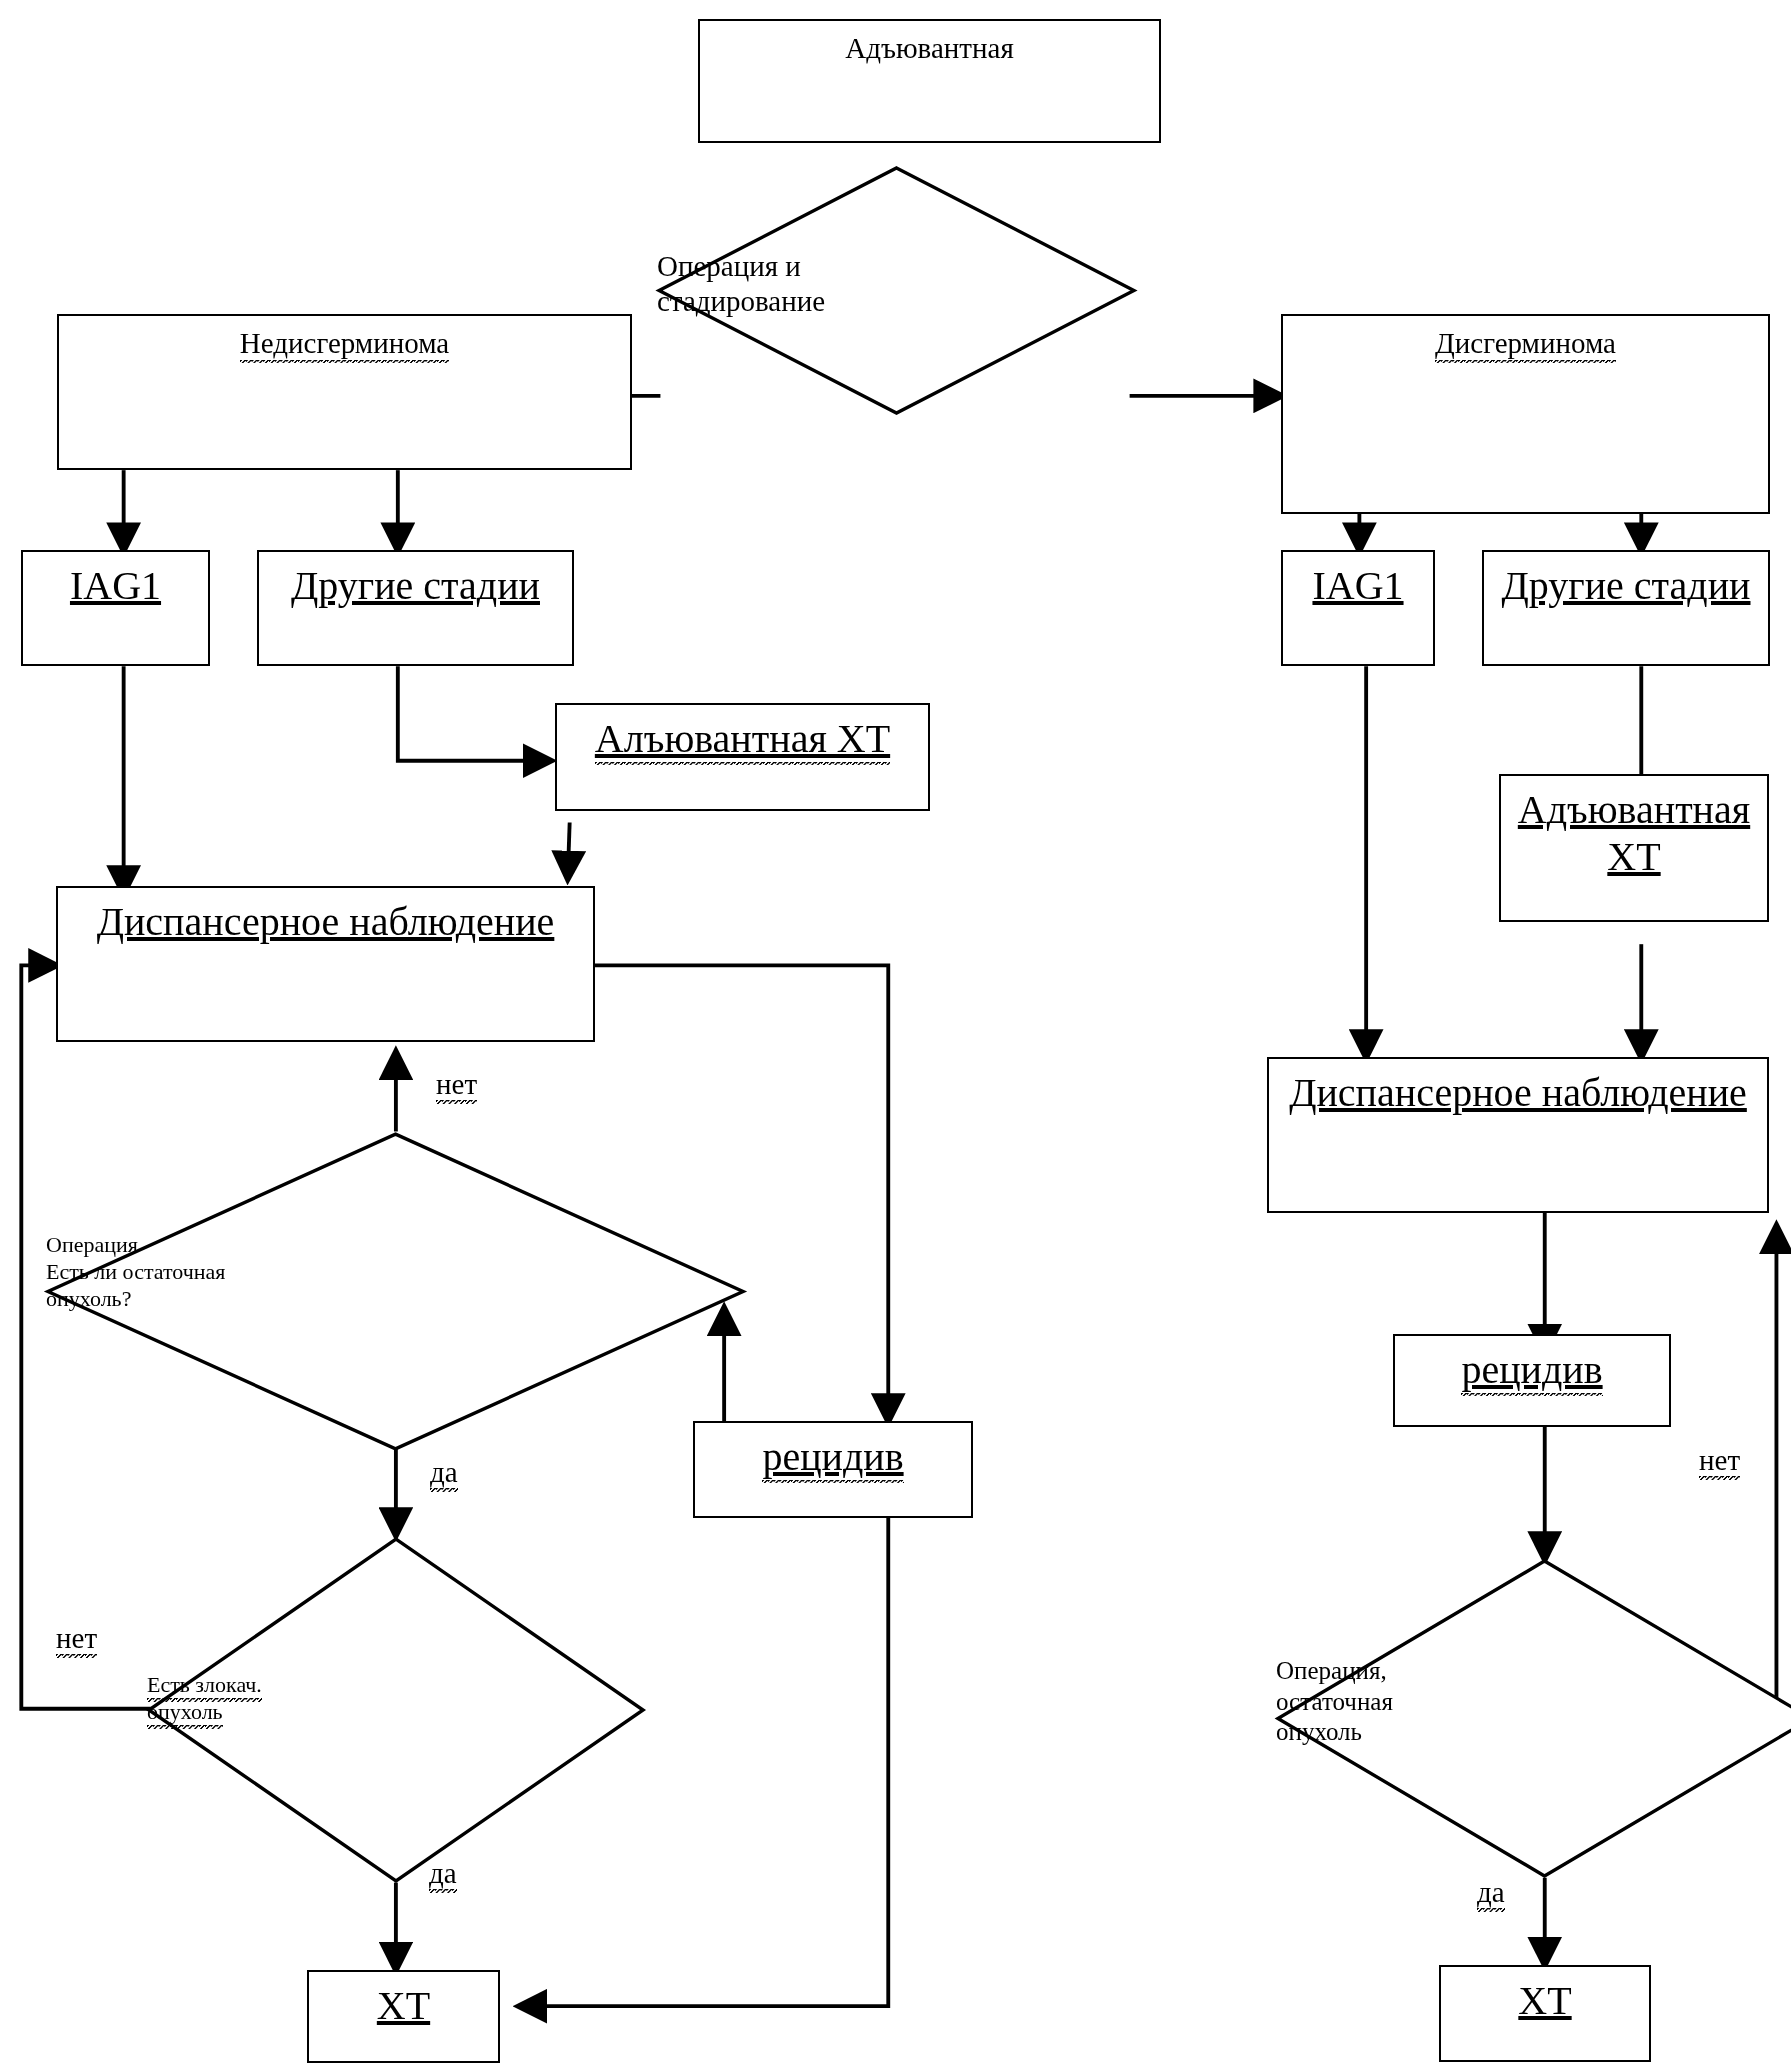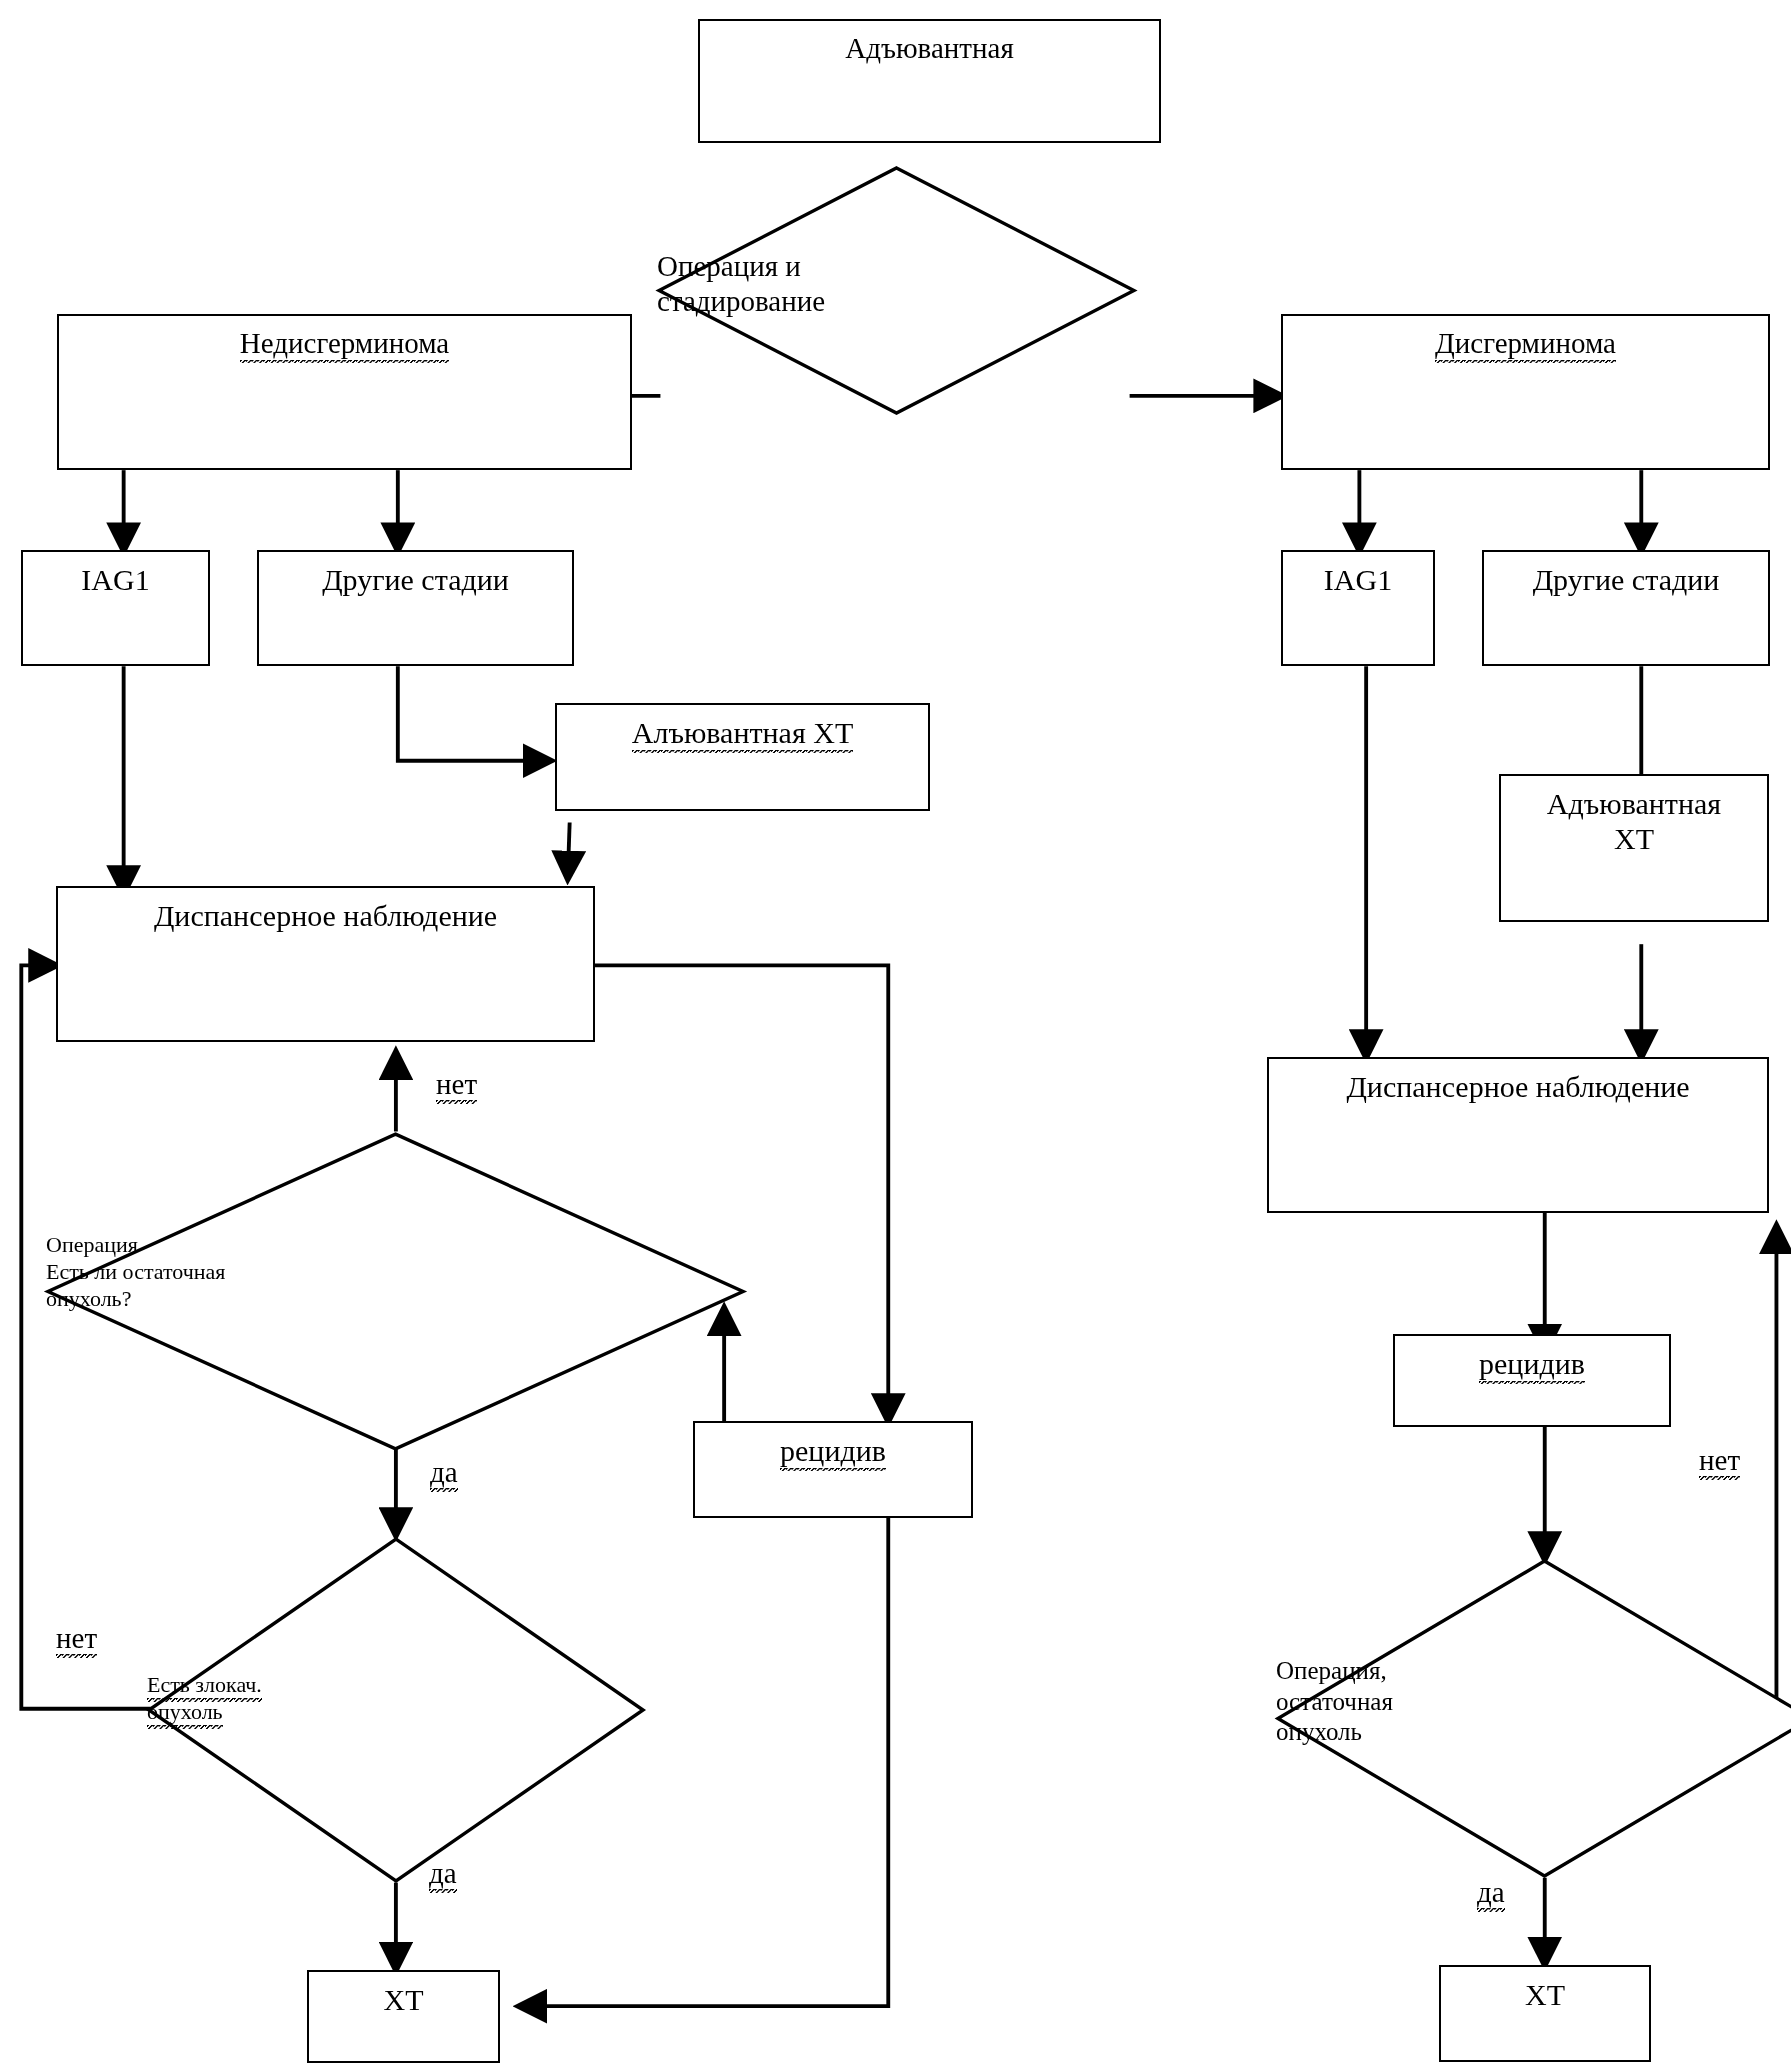--- a/index.html
+++ b/index.html
@@ -71,21 +71,21 @@
     position: absolute;
     left: 0;
     top: 0;
     width: 1791px;
     height: 2066px;
     pointer-events: none;
   }
   .f26 { font-size: 25px; }
   .f28 { font-size: 22px; }
   .f30 { font-size: 29px; }
-  .f31 { font-size: 30px; }
+  .f31 { font-size: 40px; text-decoration: underline; }
 </style>
 </head>
 <body>
 
 <div id="canvas">
 
   <svg class="wires" viewBox="0 0 1855 2140" xmlns="http://www.w3.org/2000/svg">
     <defs>
       <marker id="ah" markerWidth="9" markerHeight="9" refX="7.2" refY="4.5" orient="auto" markerUnits="strokeWidth">
         <path d="M0,0 L9,4.5 L0,9 Z" fill="#000"></path>
@@ -154,21 +154,21 @@
       <div>стадирование</div>
     </div>
   </div>
 
   <div class="node box" style="left:21px; top:314px; width:575px; height:156px;margin-left:36px;">
     <div class="label f30">
       <span class="sq">Недисгерминома</span>
     </div>
   </div>
 
-  <div class="node box" style="left:1281px; top:314px; width:489px; height:156px;">
+  <div class="node box" style="left:1281px; top:314px; width:489px; height:200px;">
     <div class="label f30">
       <span class="sq">Дисгерминома</span>
     </div>
   </div>
 
   <div class="node box" style="left:21px; top:550px; width:189px; height:116px;">
     <div class="label f31">IAG1</div>
   </div>
 
   <div class="node box" style="left:257px; top:550px; width:317px; height:116px;">

